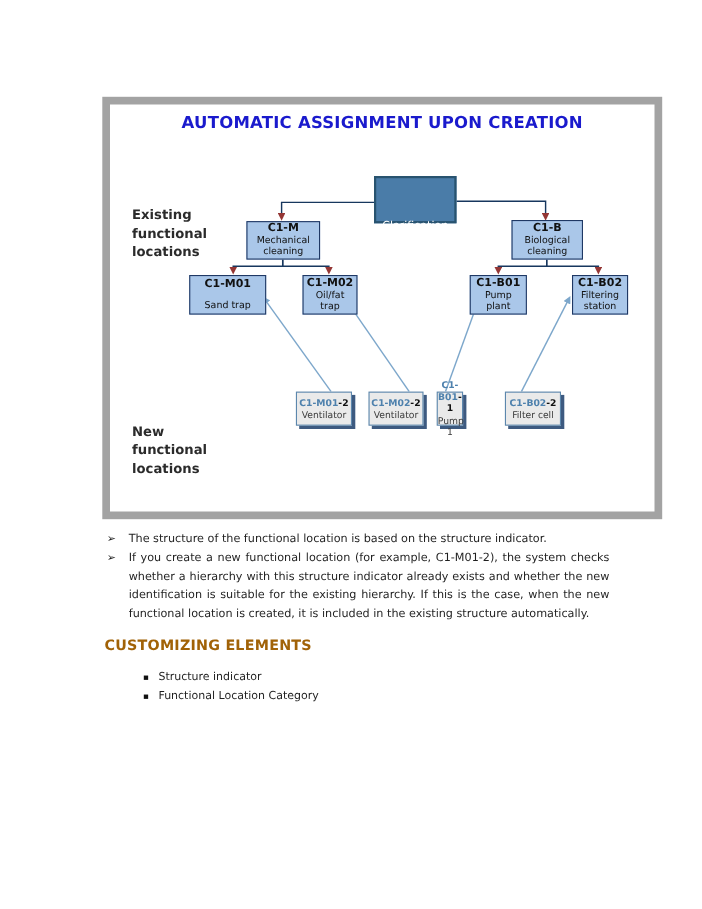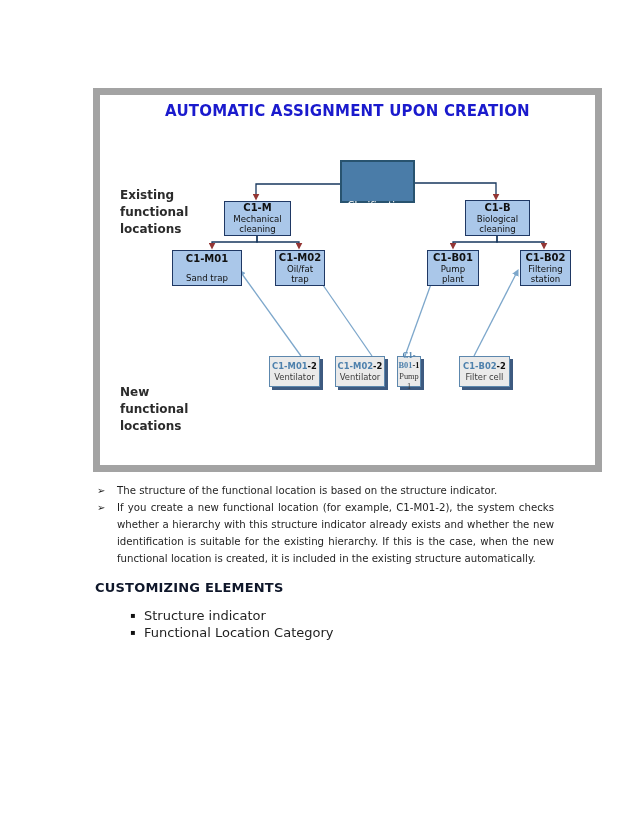--- a/index.html
+++ b/index.html
@@ -34,34 +34,34 @@
   #box-c1m02{left:175px;top:155px;width:50px;height:36px;}
   #box-c1b01{left:327px;top:155px;width:52px;height:36px;}
   #box-c1b02{left:420px;top:155px;width:51px;height:36px;}
   #box-c1m01 .desc{margin-top:9px;}
 
   .newbox{background:var(--new-fill,#eaeaea);border:1px solid var(--new-border,#5c87ad);box-shadow:3px 3px 0 #3d5a80;color:#3a3a3a;font-size:8.4px;line-height:1.25;}
   .newbox .ncode{color:var(--new-code,#4e81ad);font-weight:bold;}
   .newbox .nsuffix{color:#111111;font-weight:bold;}
   #nbox-0{left:169px;top:261px;width:51px;height:31px;}
   #nbox-1{left:235px;top:261px;width:50px;height:31px;}
-  #nbox-2{left:297px;top:261px;width:24px;height:31px;font-family:Liberation Serif, serif;}
+  #nbox-2{left:297px;top:261px;width:24px;height:31px;}
   #nbox-3{left:359px;top:261px;width:51px;height:31px;}
 
   
   .content{position:absolute;left:0;top:482px;width:638px;padding:0;}
   .bullet-row{display:flex;margin:0 84px 0 97px;}
   .bullet-glyph{flex:0 0 20px;font-size:10px;line-height:17px;color:#1f1f1f;}
   .bullet-text{flex:1;font-size:10.2px;line-height:17px;margin:0;color:#1f1f1f;}
   .bullet-text.just{text-align:justify;}
-  .cust-heading{margin:13px 0 0 95px;font-size:13px;font-weight:bold;color:#0f172a;letter-spacing:.2px;}
+  .cust-heading{margin:13px 0 0 95px;font-size:13px;font-weight:bold;color:#a16207;letter-spacing:.2px;}
   .sub-bullets{margin-top:12px;}
   .sub-bullet{display:flex;margin-left:130px;line-height:17px;}
   .sub-glyph{flex:0 0 14px;font-size:8px;line-height:17px;color:#111111;}
-  .sub-text{font-size:13px;color:#1f1f1f;}
+  .sub-text{font-size:10px;color:#1f1f1f;}
 </style>
 </head>
 <body>
 
 <div class="page">
 
   <div class="frame">
     <div class="diagram-title">AUTOMATIC ASSIGNMENT UPON CREATION</div>
 
     <svg class="connectors" viewBox="0 0 495 370">

